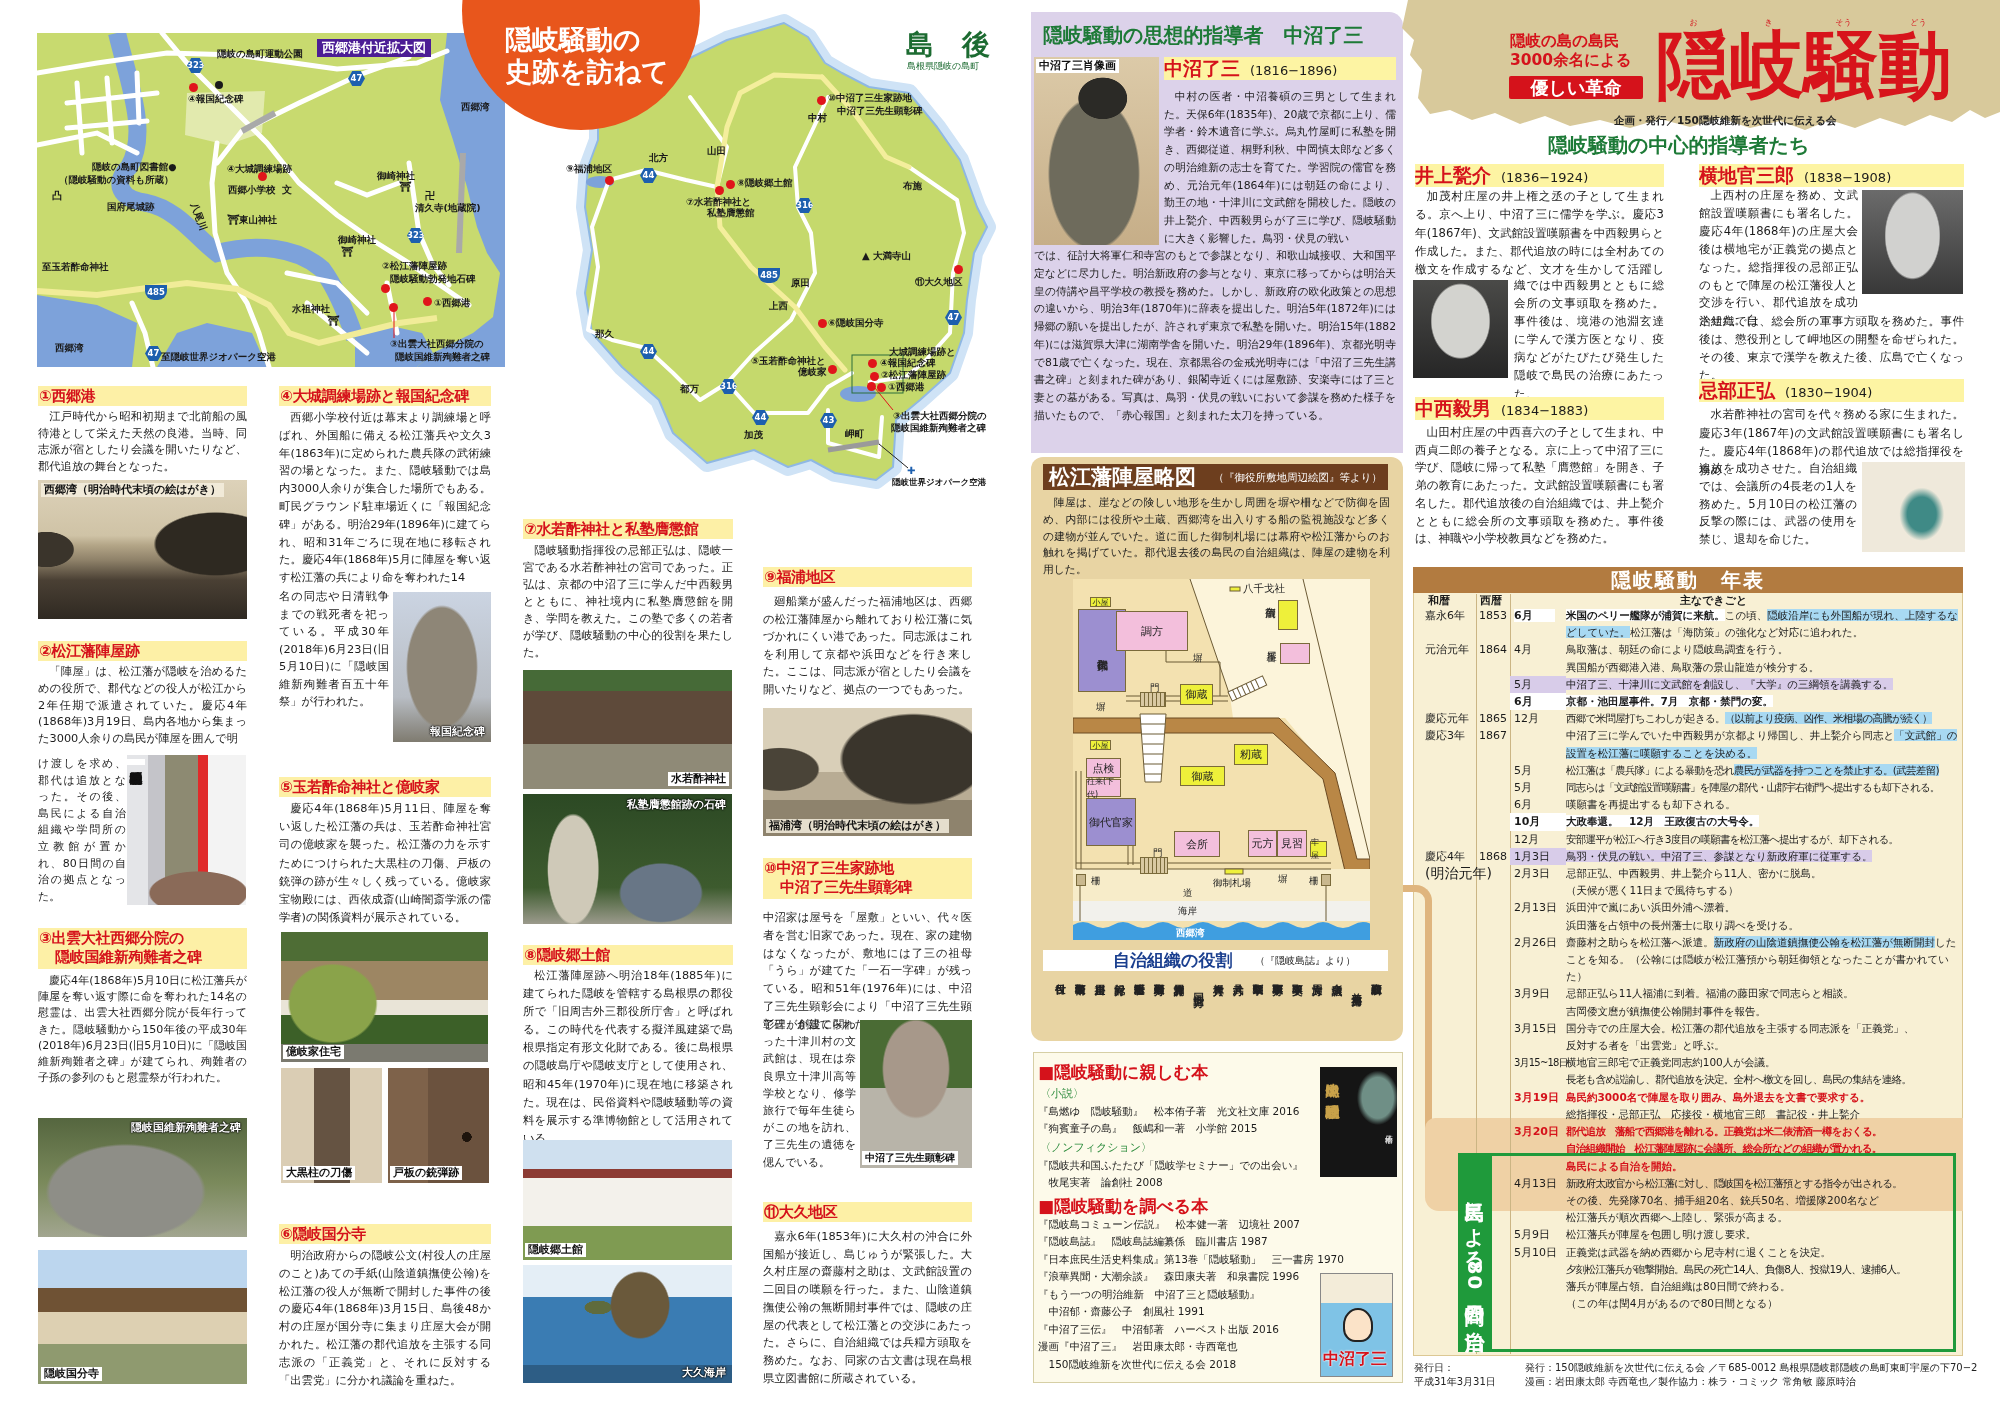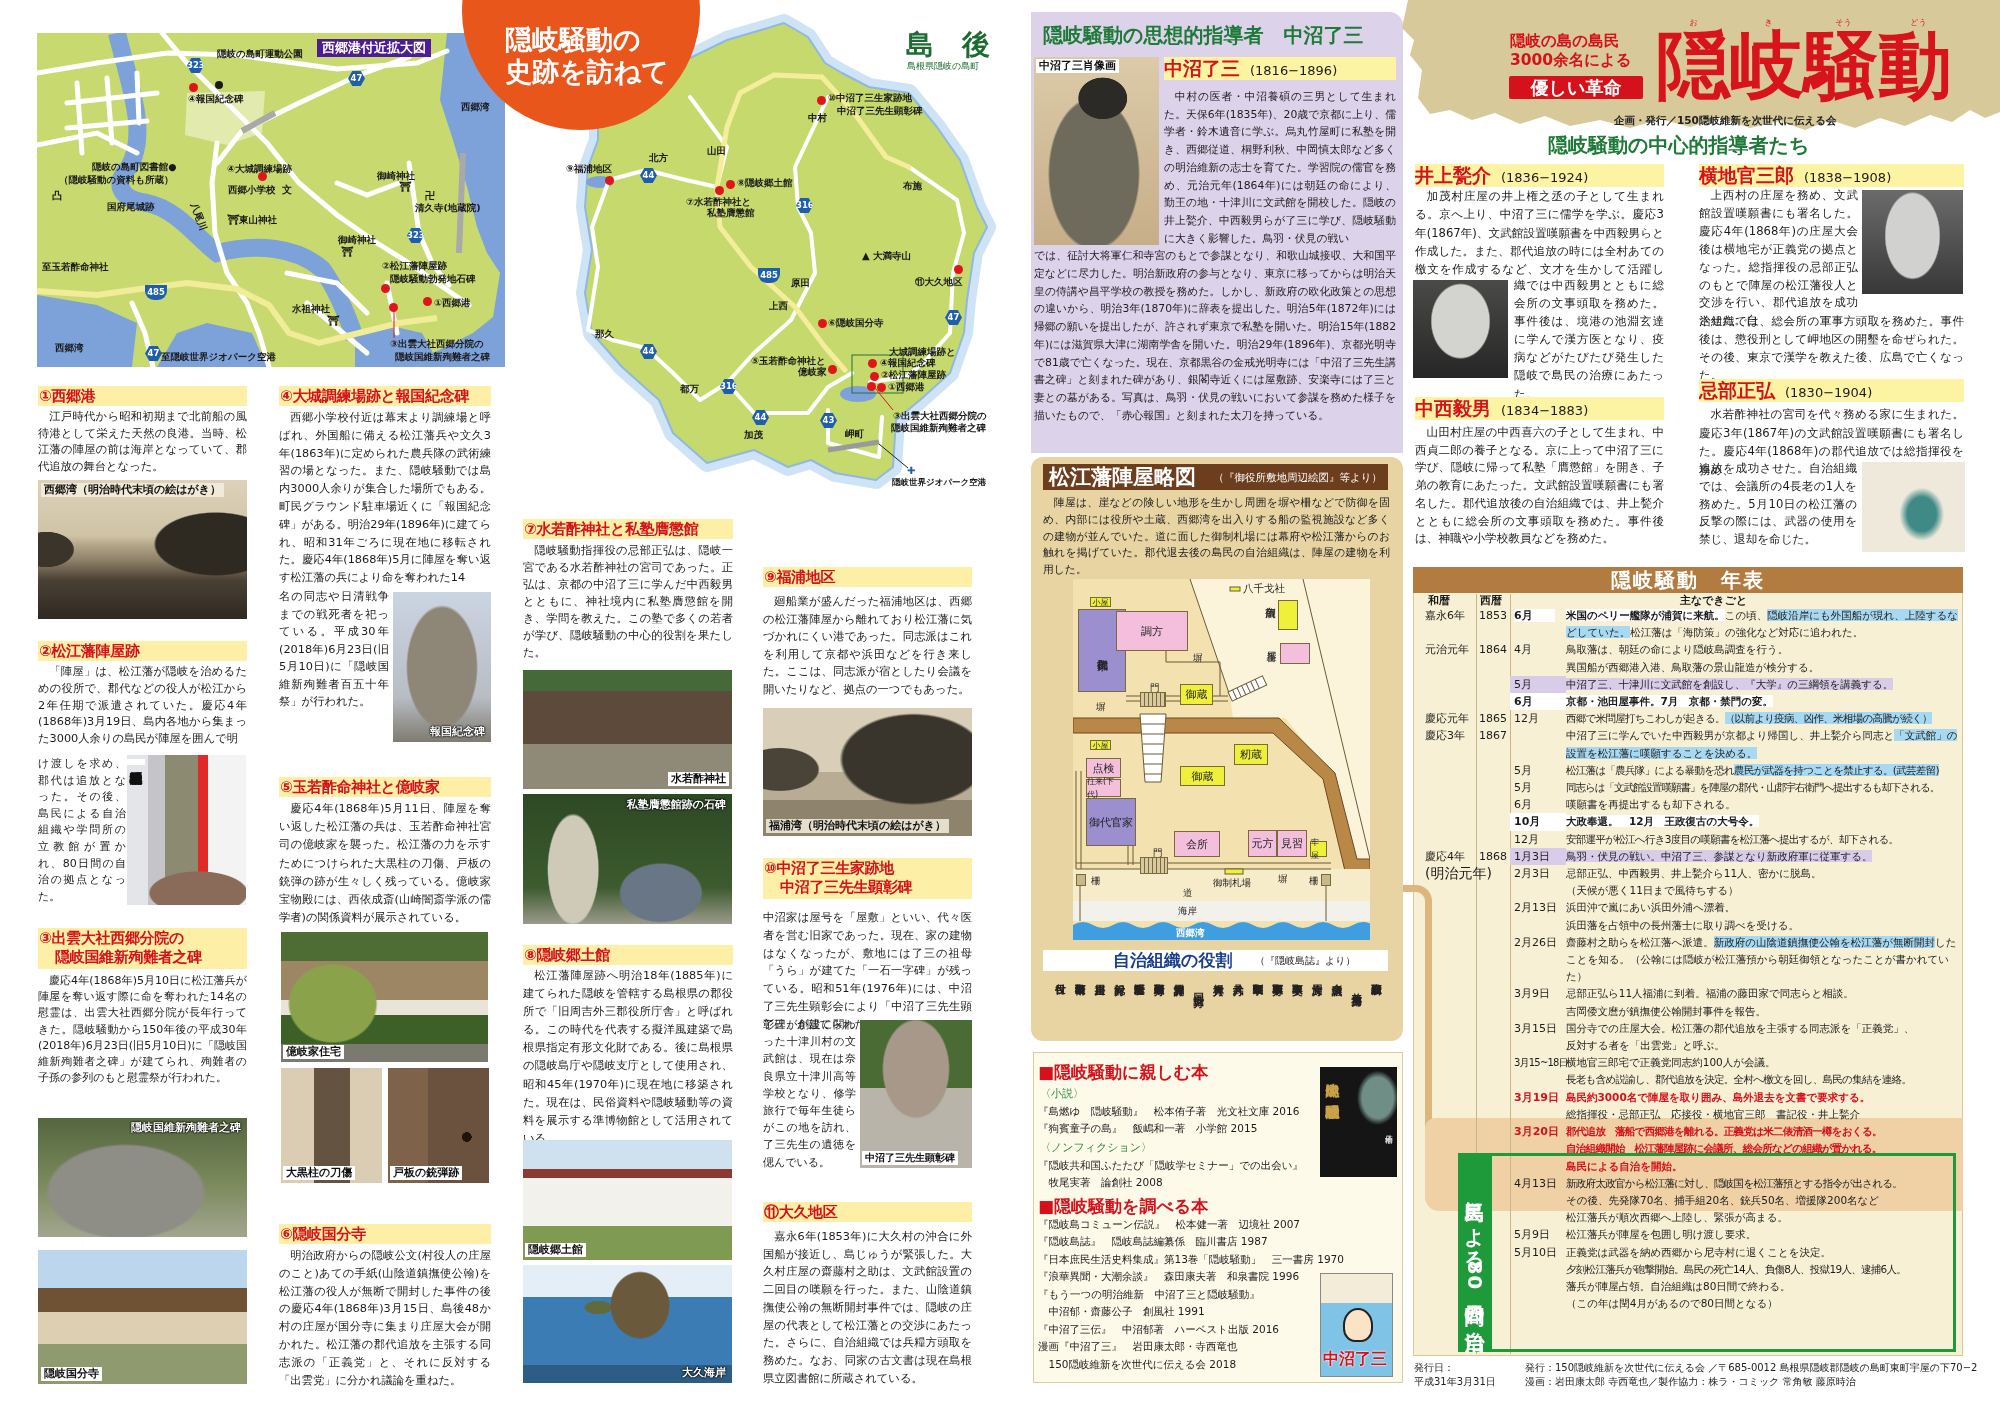--- a/index.html
+++ b/index.html
@@ -236,21 +236,21 @@
   <div class="route" style="left:180px;top:369px;">316</div>
   <div class="route" style="left:212px;top:400px;">44</div>
   <div class="route" style="left:280px;top:403px;">43</div>
   <div class="mlabel" style="left:204px;top:419px;">加茂</div>
   <div class="mlabel" style="left:305px;top:418px;">岬町</div>
   <div class="micon" style="left:367px;top:455px;color:#1d5fae;">✚</div>
   <div class="mlabel" style="left:352px;top:467px;font-size:8.5px;">隠岐世界ジオパーク空港</div>
 </div>
 
 <div class="shead" style="left:38px;top:386px;width:209px;"><span>①</span><span>西郷港</span></div>
-<div class="stext" style="left:38px;top:409px;width:209px;line-height:16.5px;">江戸時代から昭和初期まで北前船の風待港として栄えた天然の良港。当時、松江藩の陣屋の前は海岸となっていて、郡代追放の舞台となった。</div>
+<div class="stext" style="left:38px;top:409px;width:209px;line-height:16.5px;">江戸時代から昭和初期まで北前船の風待港として栄えた天然の良港。当時、同志派が宿としたり会議を開いたりなど、郡代追放の舞台となった。</div>
 <div class="ph ph-bay" style="left:38px;top:480px;width:209px;height:139px;">
   <div class="cap lt" style="left:3px;top:3px;">西郷湾（明治時代末頃の絵はがき）</div>
 </div>
 
 <div class="shead" style="left:38px;top:641px;width:209px;"><span>②</span><span>松江藩陣屋跡</span></div>
 <div class="stext" style="left:38px;top:664px;width:209px;line-height:16.8px;">「陣屋」は、松江藩が隠岐を治めるための役所で、郡代などの役人が松江から2年任期で派遣されていた。慶応4年(1868年)3月19日、島内各地から集まった3000人余りの島民が陣屋を囲んで明</div>
 <div class="stext ni" style="left:38px;top:756px;width:88px;line-height:16.6px;font-size:11px;">け渡しを求め、郡代は追放となった。その後、島民による自治組織や学問所の立教館が置かれ、80日間の自治の拠点となった。</div>
 <div class="ph ph-monument" style="left:127px;top:755px;width:119px;height:150px;">
   <div class="cap vt" style="left:0;top:4px;">隠岐騒動勃発地石碑</div>
 </div>

